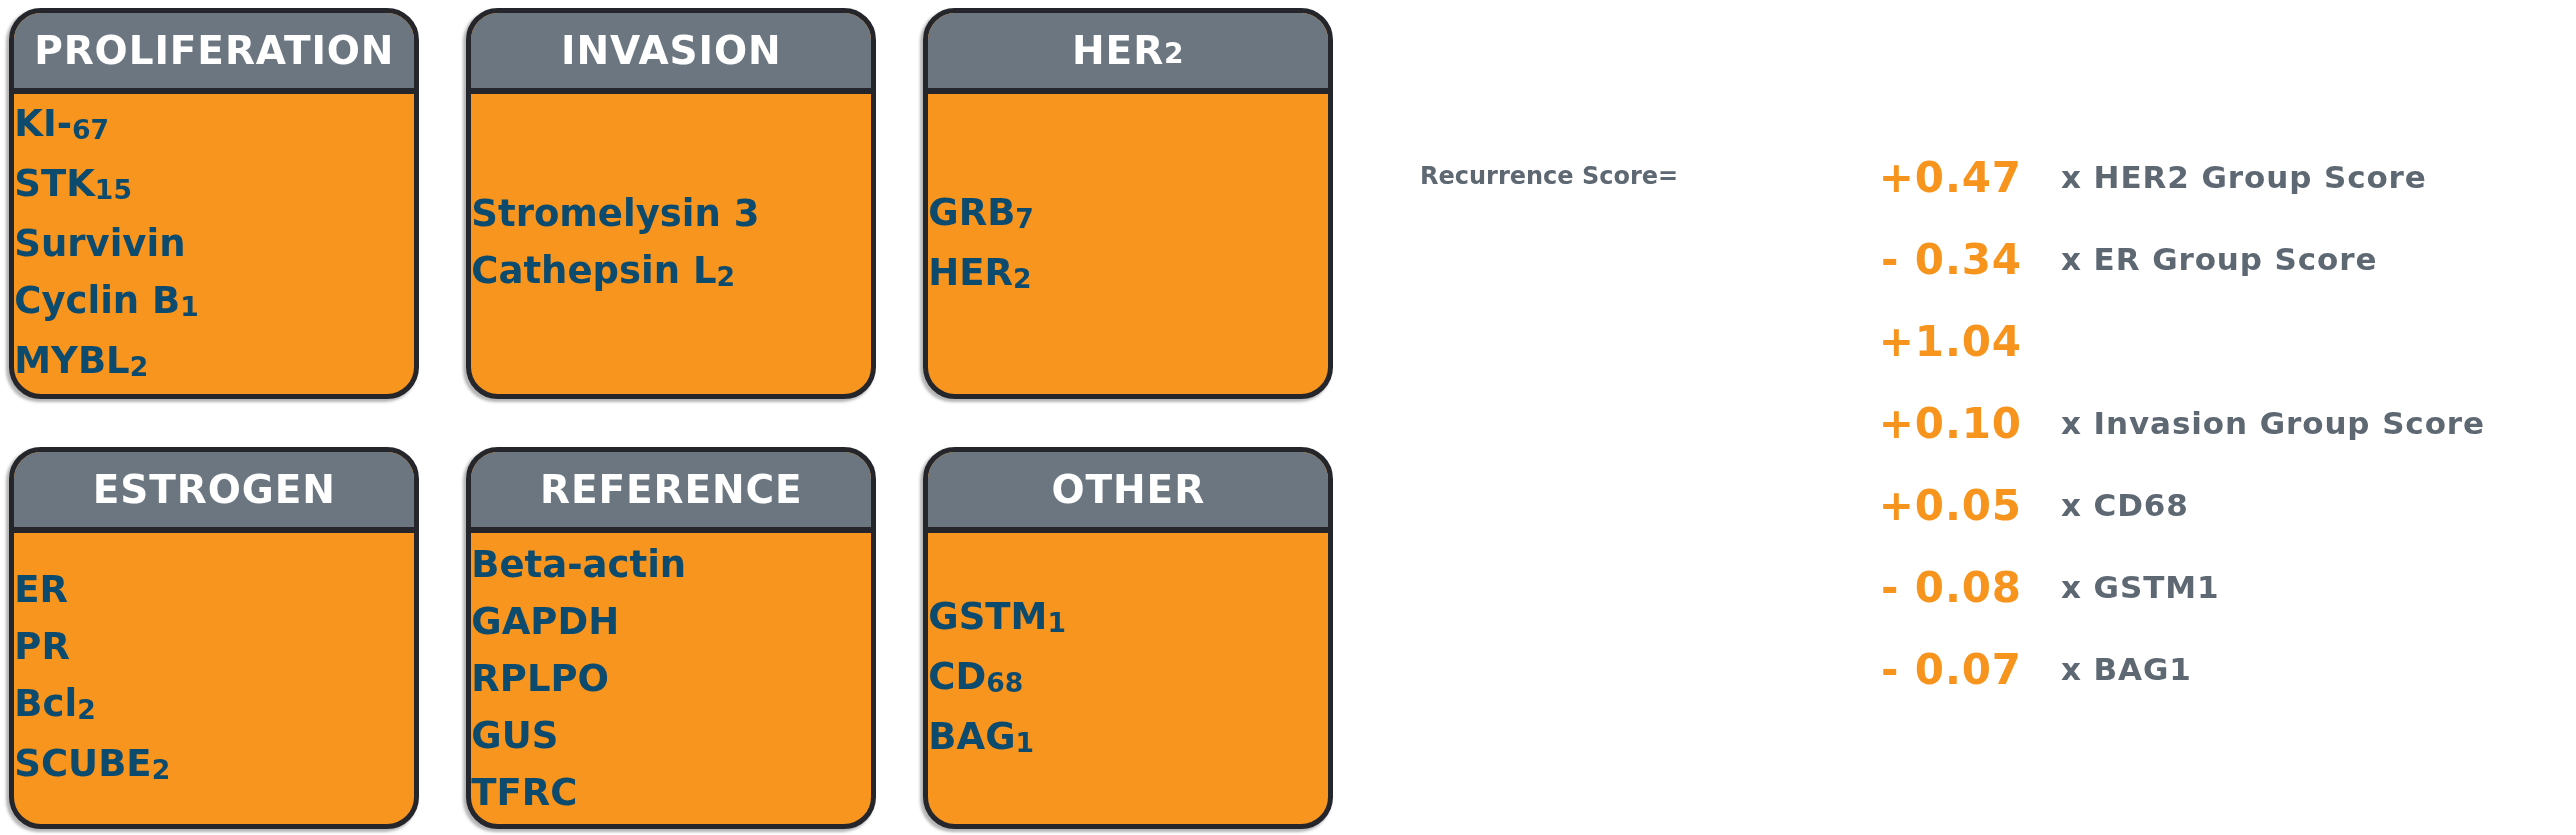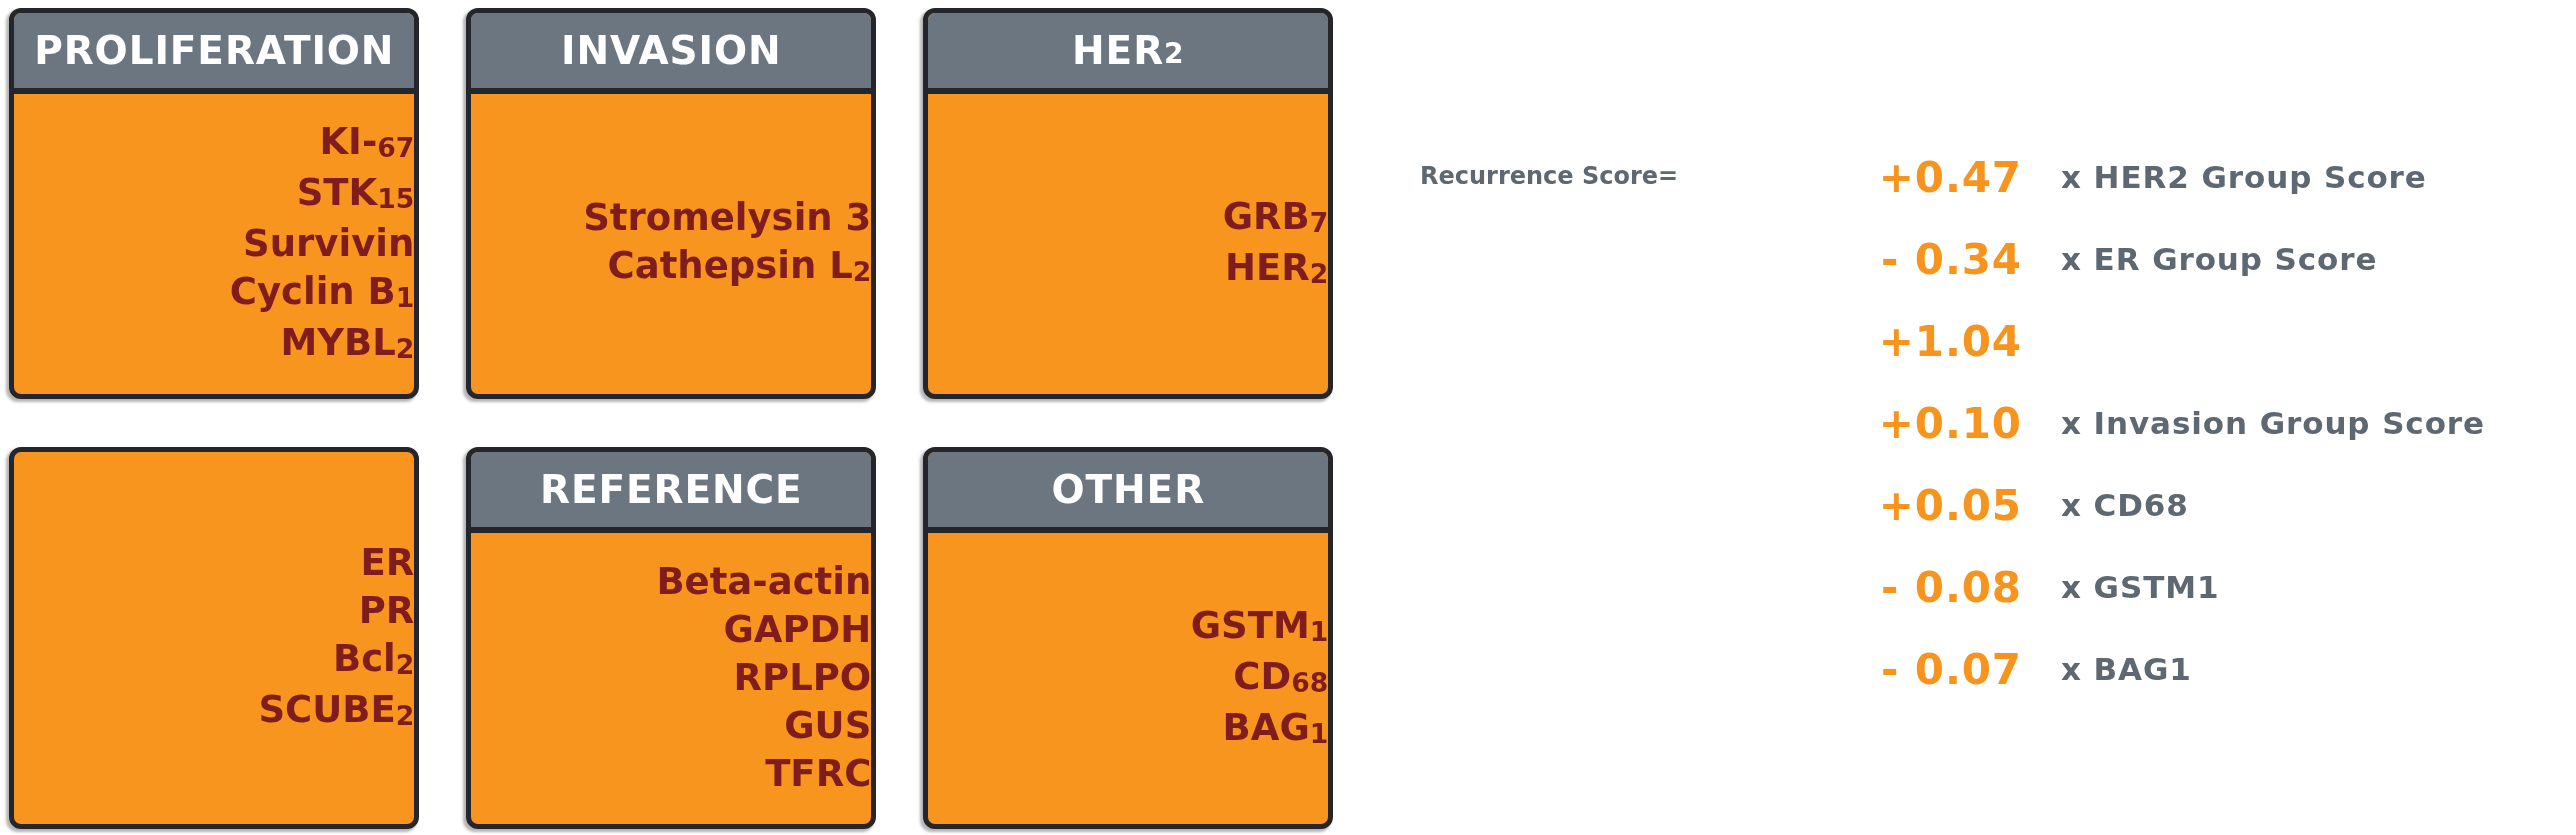--- a/index.html
+++ b/index.html
@@ -21,21 +21,21 @@
     left: 9.3px;
     top: 7.5px;
     display: grid;
     grid-template-columns: 410px 410px 410px;
     grid-template-rows: 391px 382px;
     column-gap: 47px;
     row-gap: 48px;
   }
   .box {
     border: 5.6px solid #24262b;
-    border-radius: 12px;
+    border-radius: 32px;
     background: #F8951E;
     overflow: hidden;
     display: flex;
     flex-direction: column;
     box-shadow: -2.8px 2.8px 2.8px rgba(90,90,90,0.45);
     box-sizing: border-box;
   }
   .box-header {
     flex: 0 0 auto;
     height: 75px;
@@ -47,26 +47,26 @@
     color: #ffffff;
     font-weight: bold;
     font-size: 39px;
     letter-spacing: 0.9px;
     white-space: pre;
   }
   .box-body {
     flex: 1 1 auto;
     display: flex;
     flex-direction: column;
-    align-items: flex-end;
+    align-items: flex-start;
     justify-content: center;
-    color: #7f1d1d;
+    color: #0c4a6e;
     font-weight: bold;
     font-size: 37px;
-    line-height: 48px;
+    line-height: 57px;
     white-space: pre;
   }
   .sub {
     font-size: 0.72em;
     position: relative;
     top: 0.12em;
   }
 
   
   .formula-label {
@@ -120,20 +120,21 @@
     </div>
     <div class="box">
       <div class="box-header"><span>INVASION</span></div>
       <div class="box-body"><div><span>Stromelysin 3</span></div><div><span>Cathepsin L</span><span class="sub">2</span></div></div>
     </div>
     <div class="box">
       <div class="box-header"><span>HER</span><span class="sub">2</span></div>
       <div class="box-body"><div><span>GRB</span><span class="sub">7</span></div><div><span>HER</span><span class="sub">2</span></div></div>
     </div>
     <div class="box">
+      <div class="box-header"><span>ESTROGEN</span></div>
       <div class="box-body"><div><span>ER</span></div><div><span>PR</span></div><div><span>Bcl</span><span class="sub">2</span></div><div><span>SCUBE</span><span class="sub">2</span></div></div>
     </div>
     <div class="box">
       <div class="box-header"><span>REFERENCE</span></div>
       <div class="box-body"><div><span>Beta-actin</span></div><div><span>GAPDH</span></div><div><span>RPLPO</span></div><div><span>GUS</span></div><div><span>TFRC</span></div></div>
     </div>
     <div class="box">
       <div class="box-header"><span>OTHER</span></div>
       <div class="box-body"><div><span>GSTM</span><span class="sub">1</span></div><div><span>CD</span><span class="sub">68</span></div><div><span>BAG</span><span class="sub">1</span></div></div>
     </div>

